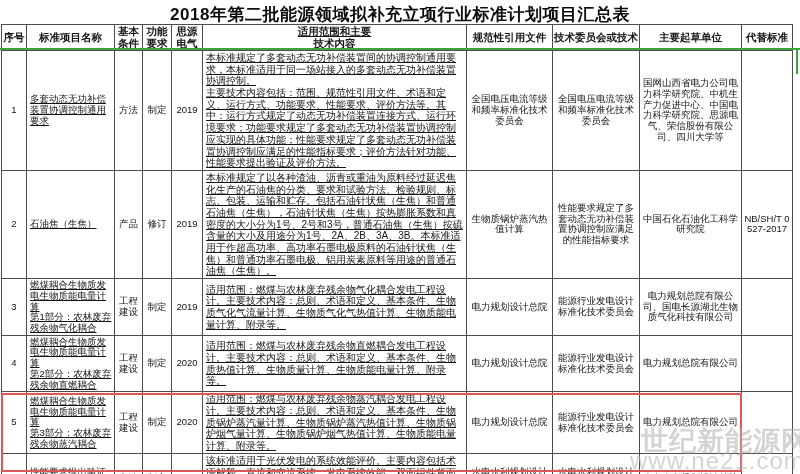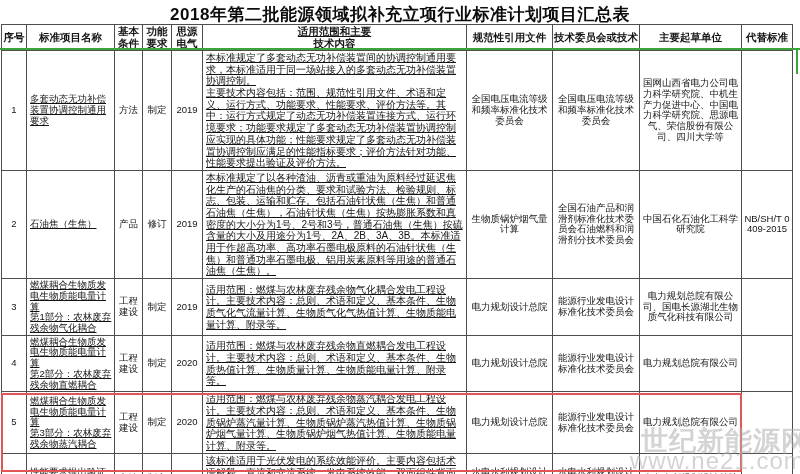--- a/index.html
+++ b/index.html
@@ -95,24 +95,24 @@
     <td class="c-draft">国网山西省电力公司电力科学研究院、中机生产力促进中心、中国电力科学研究院、思源电气、荣信股份有限公司、四川大学等</td>
     <td class="c-rep"></td>
   </tr>
       <tr>
     <td class="c-no">2</td>
     <td class="c-name pre">石油焦（生焦）</td>
     <td class="c-cat">产品</td>
     <td class="c-act">修订</td>
     <td class="c-year">2019</td>
     <td class="c-scope pre">本标准规定了以各种渣油、沥青或重油为原料经过延迟焦化生产的石油焦的分类、要求和试验方法、检验规则、标志、包装、运输和贮存。包括石油针状焦（生焦）和普通石油焦（生焦），石油针状焦（生焦）按热膨胀系数和真密度的大小分为1号、2号和3号，普通石油焦（生焦）按硫含量的大小及用途分为1号、2A、2B、3A、3B。本标准适用于作超高功率、高功率石墨电极原料的石油针状焦（生焦）和普通功率石墨电极、铝用炭素原料等用途的普通石油焦（生焦）。</td>
-    <td class="c-admin">生物质锅炉烟气量计算</td>
-    <td class="c-comm">全国石油产品和润滑剂标准化技术委员会石油燃料和润滑剂分技术委员会</td>
+    <td class="c-admin">生物质锅炉蒸汽热值计算</td>
+    <td class="c-comm">性能要求规定了多套动态无功补偿装置协调控制应满足的性能指标要求</td>
     <td class="c-draft">中国石化石油化工科学研究院</td>
-    <td class="c-rep">NB/SH/T 0409-2015</td>
+    <td class="c-rep">NB/SH/T 0527-2017</td>
   </tr>
       <tr>
     <td class="c-no">3</td>
     <td class="c-name pre">燃煤耦合生物质发电生物质能电量计算
 第1部分：农林废弃残余物气化耦合</td>
     <td class="c-cat">工程建设</td>
     <td class="c-act">制定</td>
     <td class="c-year">2019</td>
     <td class="c-scope pre">适用范围：燃煤与农林废弃残余物气化耦合发电工程设计。主要技术内容：总则、术语和定义、基本条件、生物质气化气流量计算、生物质气化气热值计算、生物质能电量计算、附录等。</td>
     <td class="c-admin">电力规划设计总院</td>

